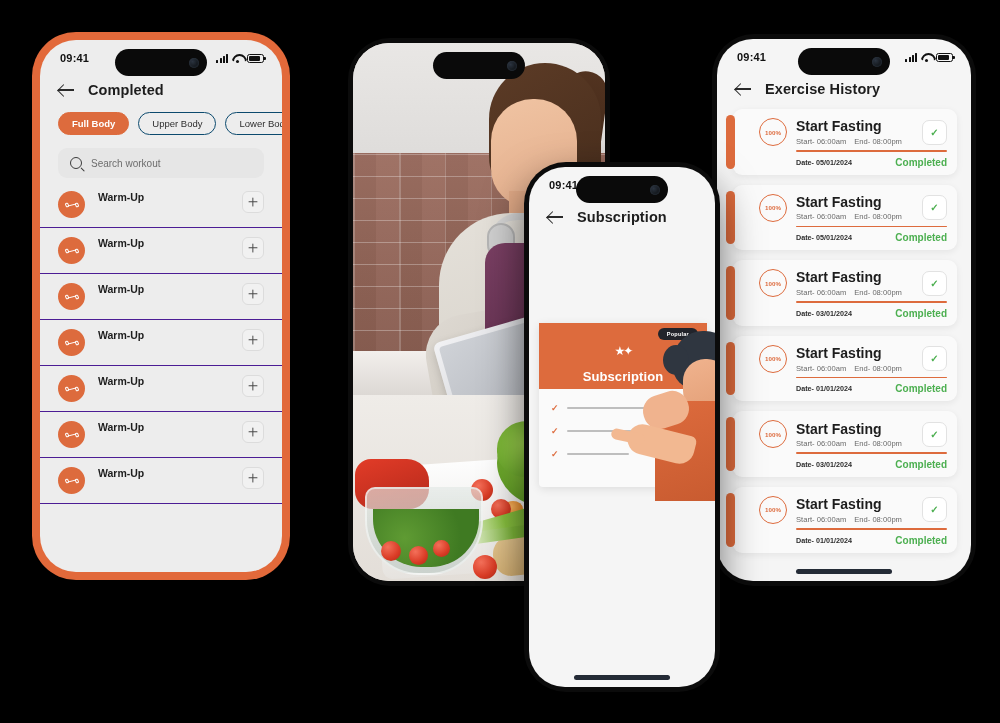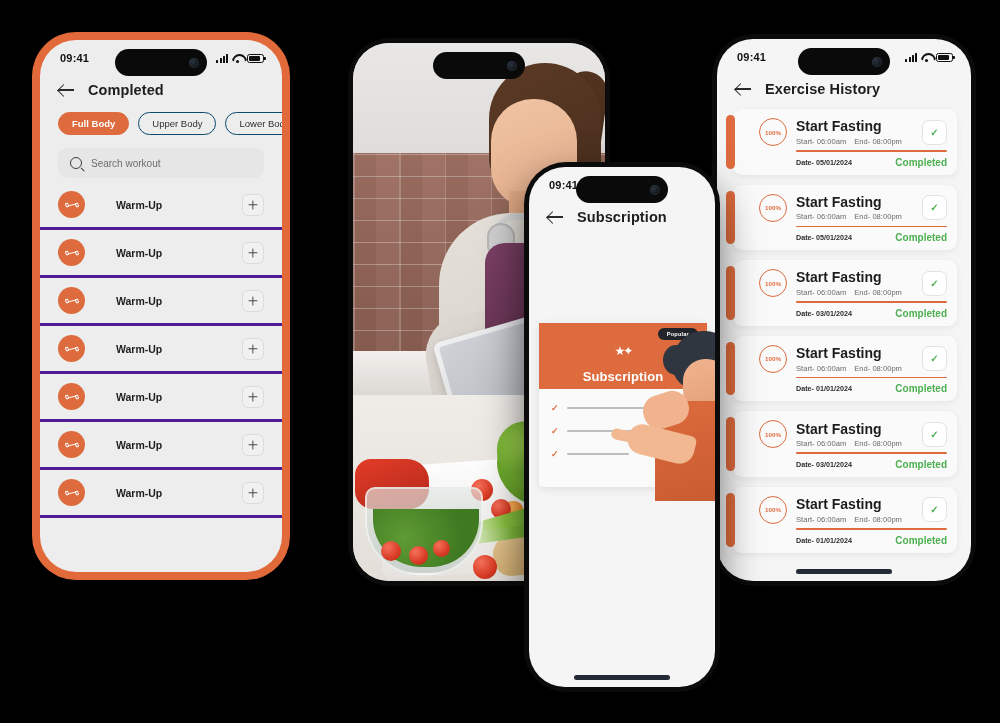--- a/index.html
+++ b/index.html
@@ -102,22 +102,22 @@
     margin: 13px 18px 0; height: 30px; border-radius: 9px;
     background: #E6E6E6; display: flex; align-items: center; gap: 9px; padding: 0 12px;
   }
   .mag { width: 12px; height: 12px; border: 1.4px solid #3d3d3d; border-radius: 50%; position: relative; flex:none; }
   .mag::after { content:""; position:absolute; right:-4px; bottom:-2.5px; width:5px; height:1.4px;
     background:#3d3d3d; transform: rotate(45deg); border-radius:1px; }
   .search-ph { font-size: 10px; color: #6d6d6d; text-align: center; }
 
   .exlist { padding: 4px 0 0; }
   .exrow {
-    display: flex; align-items: center; padding: 9px 18px;
-    border-bottom: 3px solid #4c1d95; gap: 31px;
+    display: flex; padding: 9px 18px;
+    border-bottom: 1px solid #4c1d95; gap: 13px;
   }
   .exicon {
     width: 27px; height: 27px; border-radius: 50%; background: #DD6B3D; flex: none;
     display: flex; align-items: center; justify-content: center;
   }
   .exname { font-size: 10.5px; font-weight: 700; color: #1d1d1d; flex: 1; }
   .plusbtn {
     width: 22px; height: 22px; border-radius: 6px; border: 1px solid #DCDCDC;
     background: #F1F1F1; position: relative; flex: none;
   }

